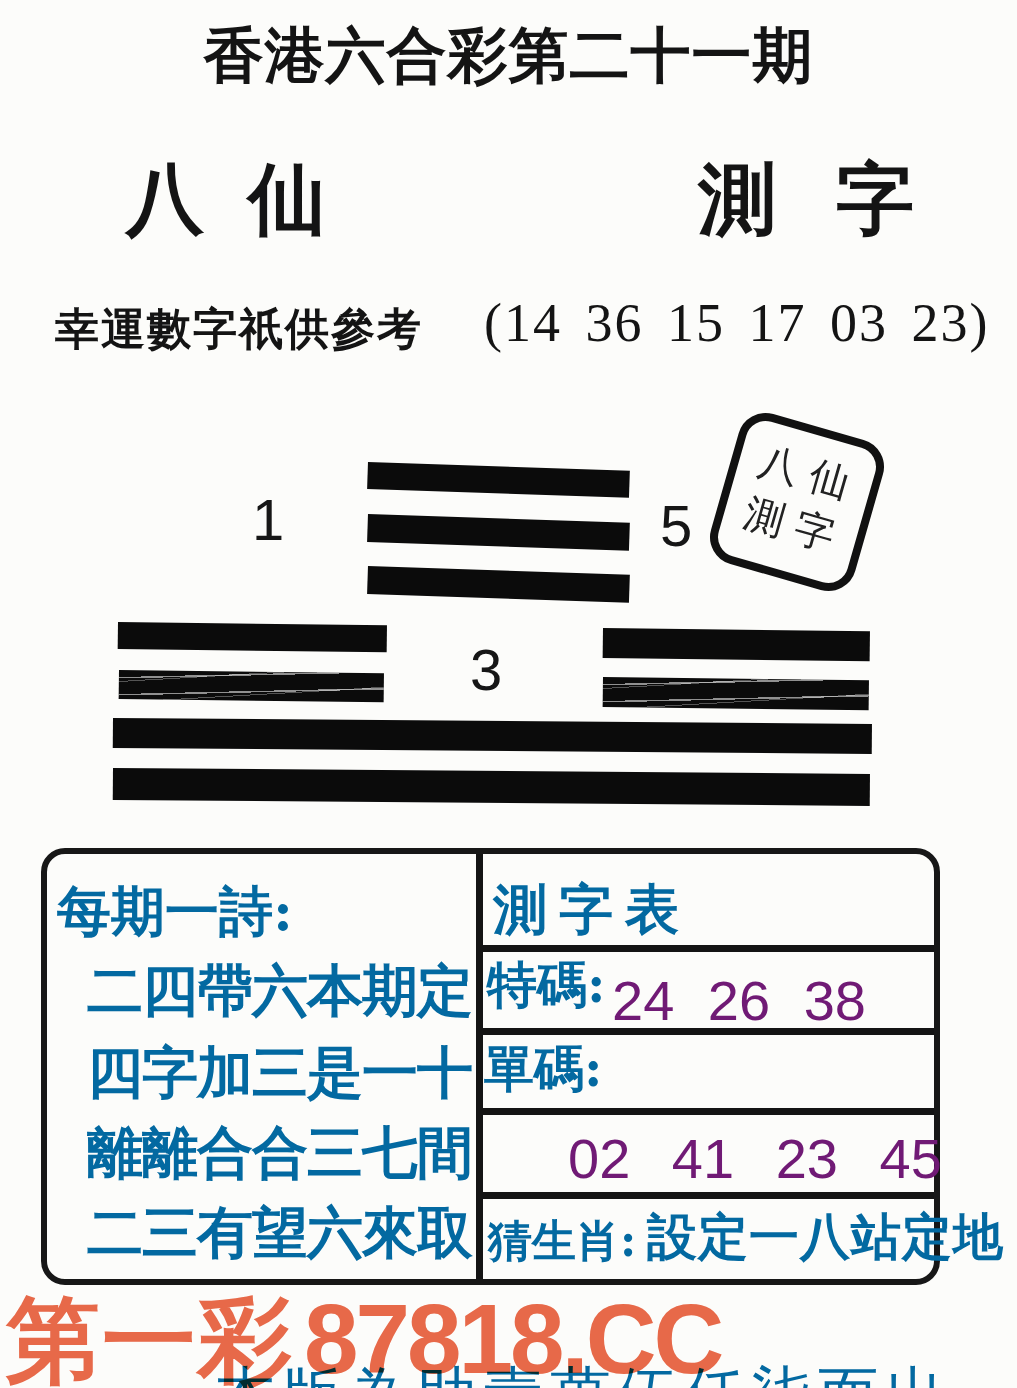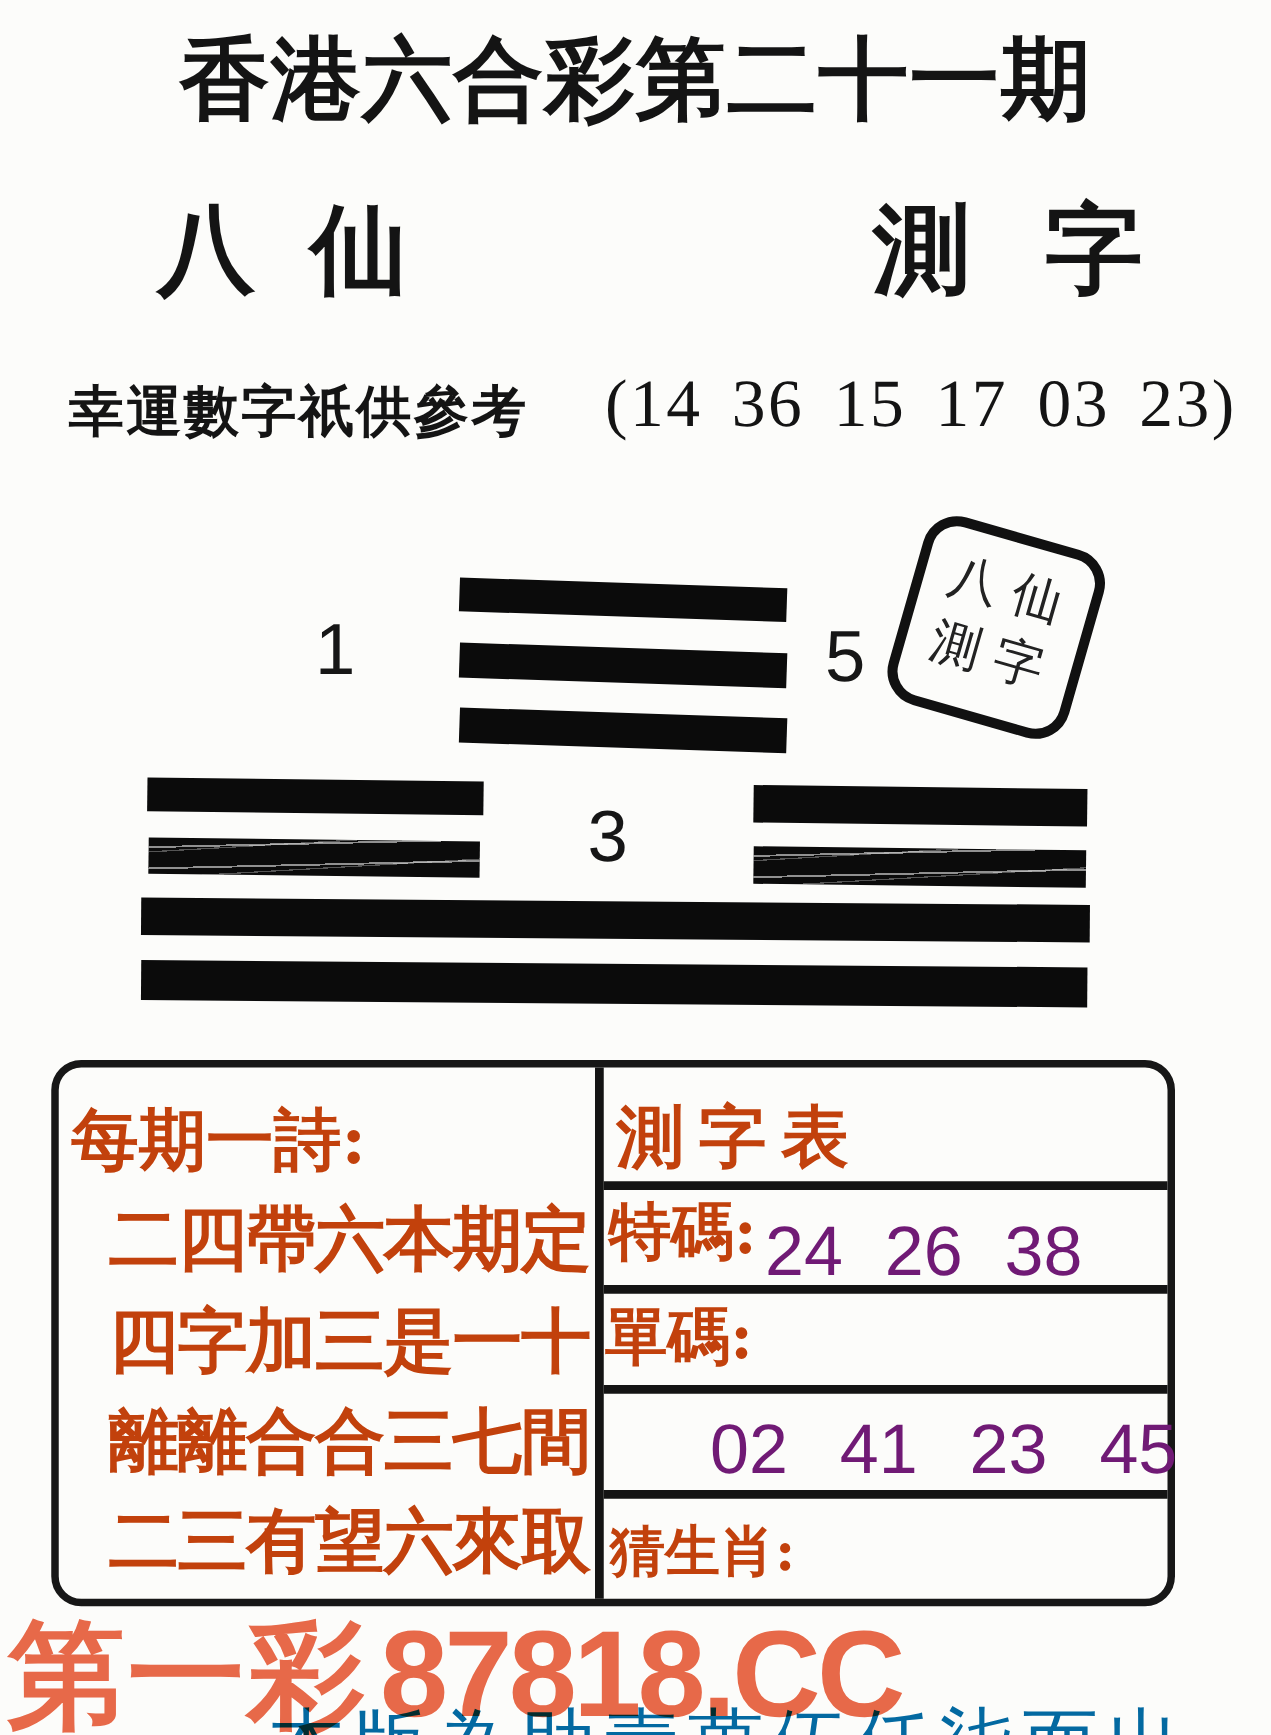--- a/index.html
+++ b/index.html
@@ -11,21 +11,21 @@
     overflow:hidden;
     font-family:"Liberation Sans", sans-serif;
     color:#141414;
   }
   .abs{position:absolute;}
 
   
   .title{
     left:0;right:0;top:16px;
     text-align:center;
-    font-size:72px;font-weight:700;
+    font-size:60px;font-weight:700;
     letter-spacing:1px;
     font-family:"Liberation Sans", sans-serif;
     white-space:nowrap;
   }
   .subtitle{
     font-family:"DejaVu Serif", serif;
     font-size:78px;font-weight:600;
     white-space:nowrap;
   }
   .subtitle.left{left:126px;top:148px;letter-spacing:44px;}
@@ -106,21 +106,21 @@
   .v-divider{
     position:absolute;left:429px;top:0;bottom:0;width:7px;
     background:#141414;
   }
   .h-line{
     position:absolute;left:436px;right:0;height:7px;
     background:#141414;
   }
   .callig{
     font-family:"DejaVu Serif", serif;
-    font-weight:600;color:#c2410c;
+    font-weight:600;color:#0369a1;
     white-space:nowrap;
   }
   .poem-header{left:10px;top:22px;font-size:54px;}
   .poem-line{left:40px;font-size:56px;letter-spacing:-1px;}
   .cezi-header{left:446px;top:20px;font-size:54px;letter-spacing:12px;}
   .row-label{font-size:50px;}
   .numset{
     position:absolute;
     font-family:"Liberation Sans", sans-serif;
     font-size:56px;font-weight:500;color:#701a75;
@@ -206,20 +206,21 @@
       <div class="abs callig cezi-header">測字表</div>
 
       <div class="abs callig row-label" style="left:440px;top:98px;">特碼:</div>
       <div class="numset" style="left:565px;top:114px;word-spacing:18px;">24 26 38</div>
 
       <div class="abs callig row-label" style="left:437px;top:182px;">單碼:</div>
 
       <div class="numset" style="left:521px;top:272px;word-spacing:26px;text-align:center;">02 41 23 45</div>
 
       <div class="abs callig zodiac-label">猜生肖:</div>
+      <div class="abs callig zodiac-value">設定一八站定地</div>
     </div>
   </div>
 
   <div class="abs footer-note">本版為助壹萬伍仟柒而出</div>
 
   <div class="abs watermark" style="color: rgb(234, 106, 74);">
     <span class="wm-brand">第一彩</span>
     <span class="wm-site">87818.CC</span>
   </div>
 

